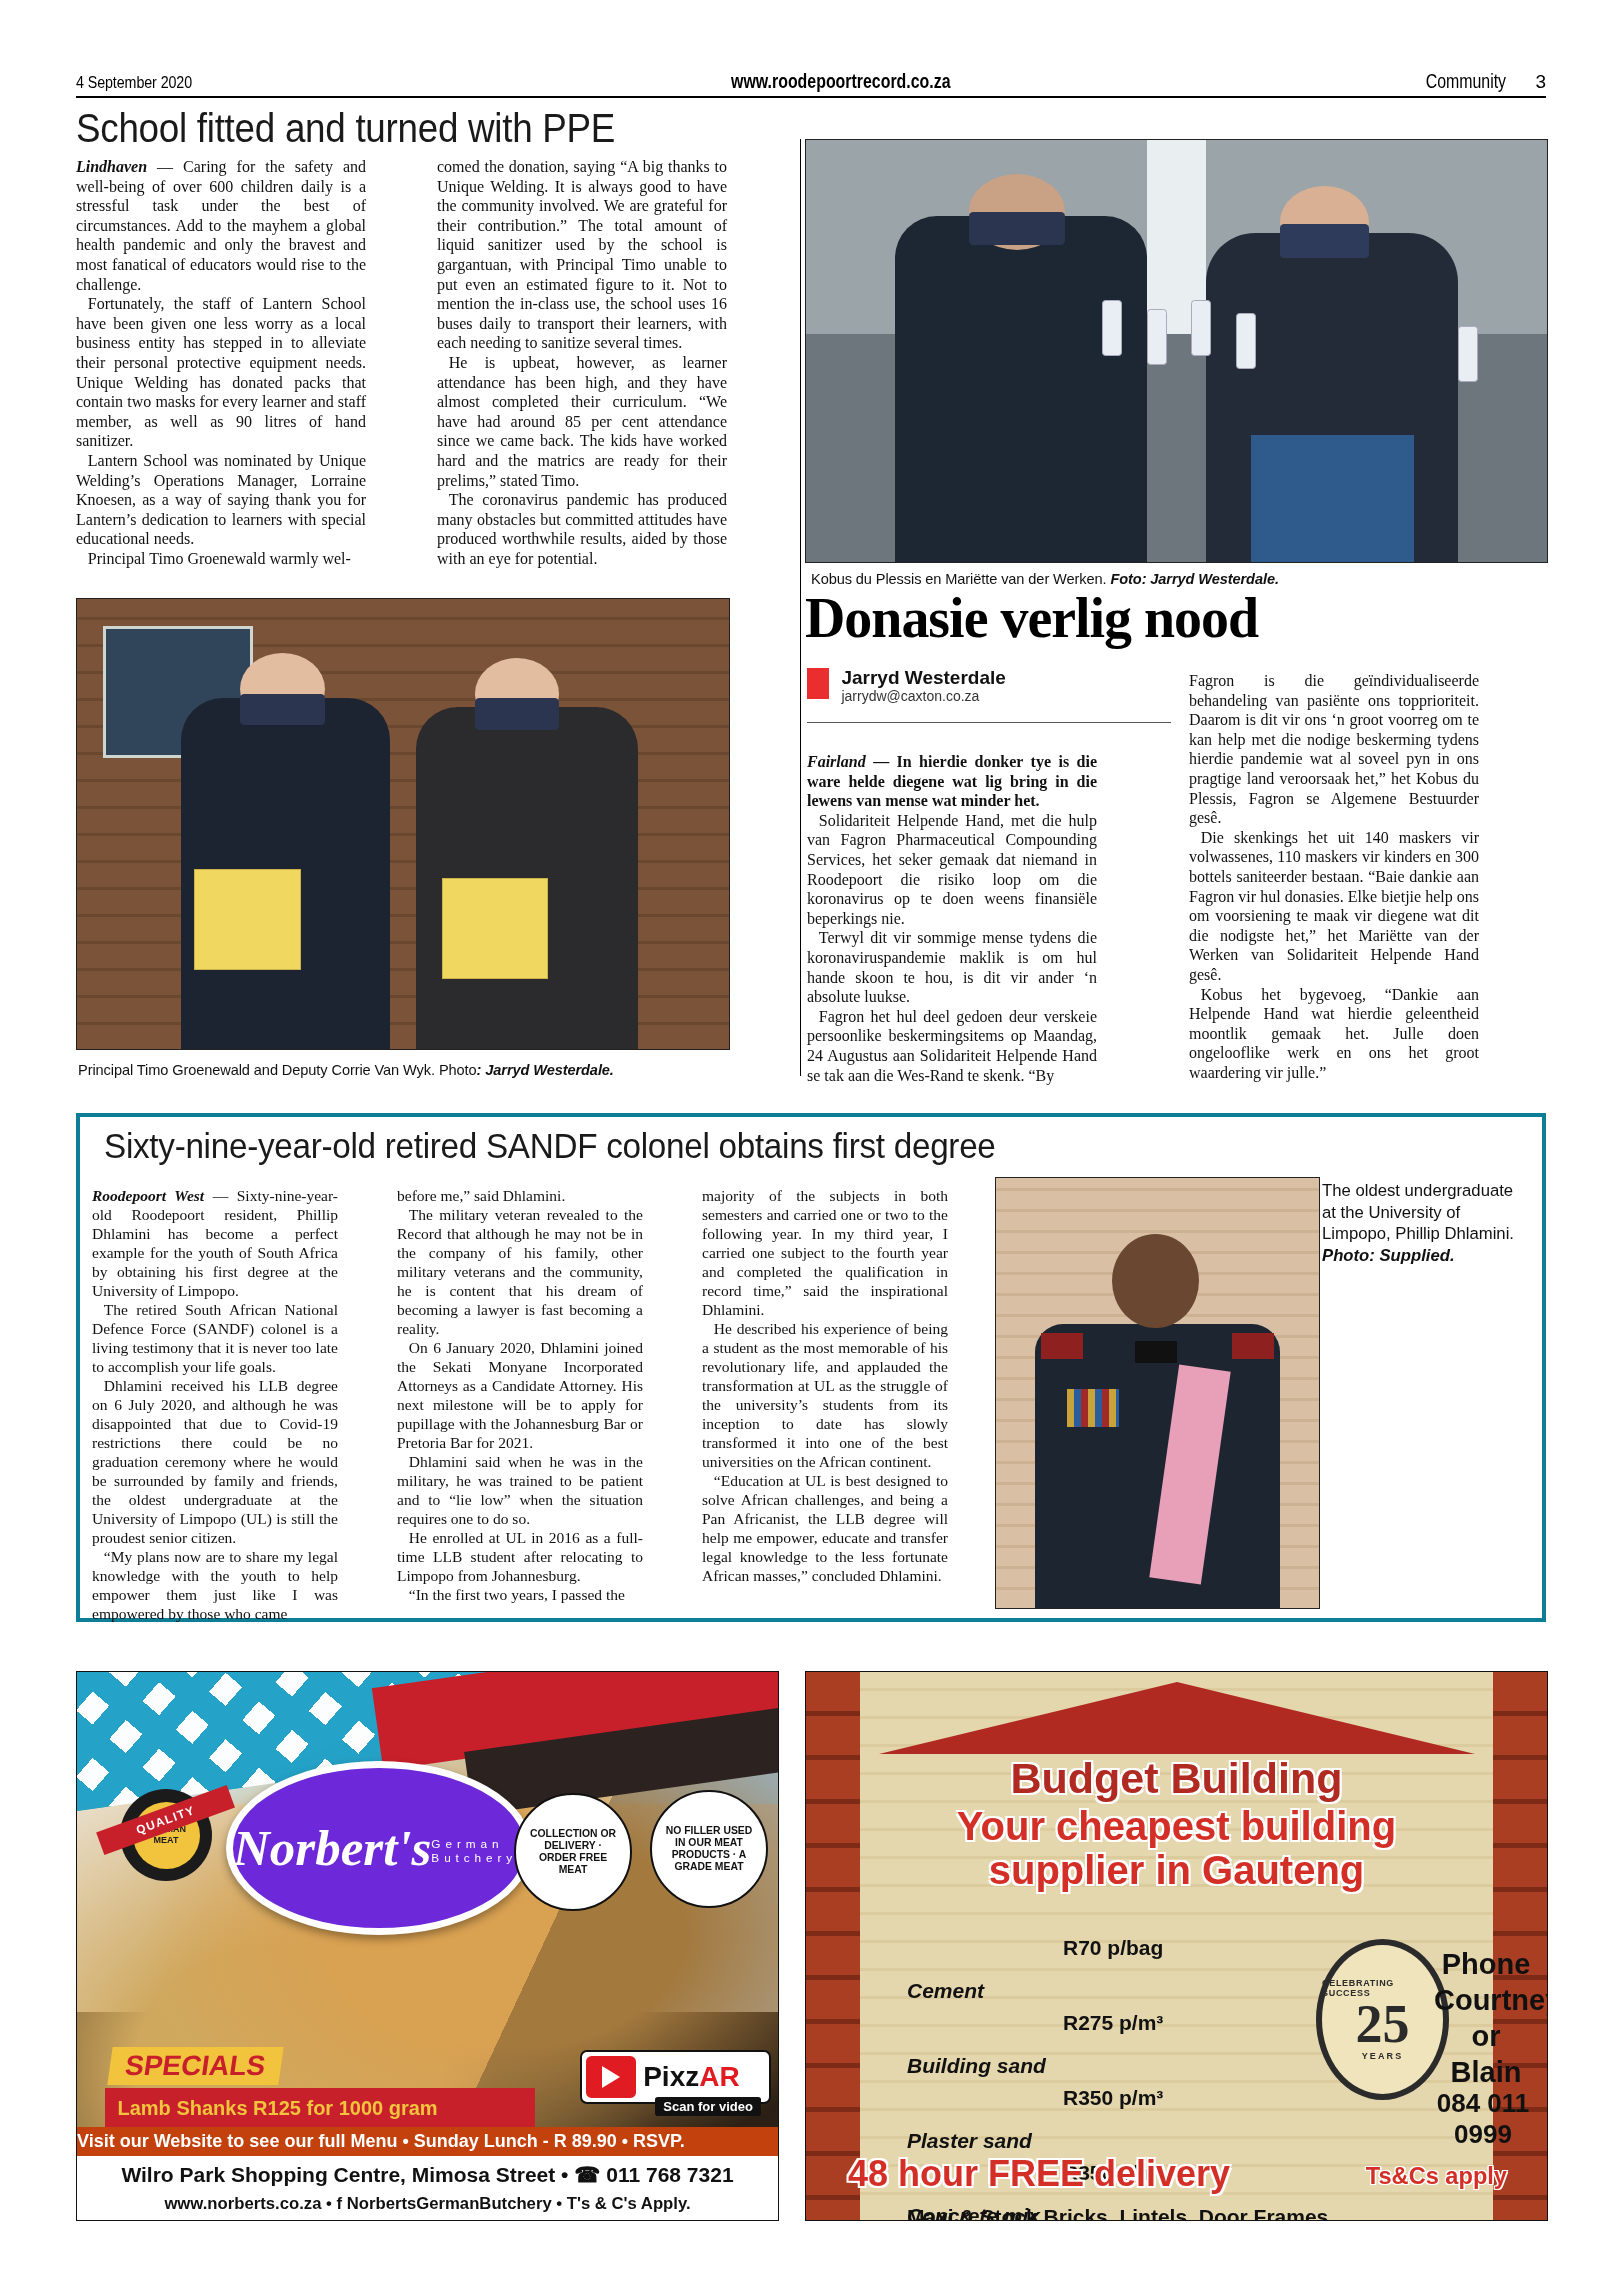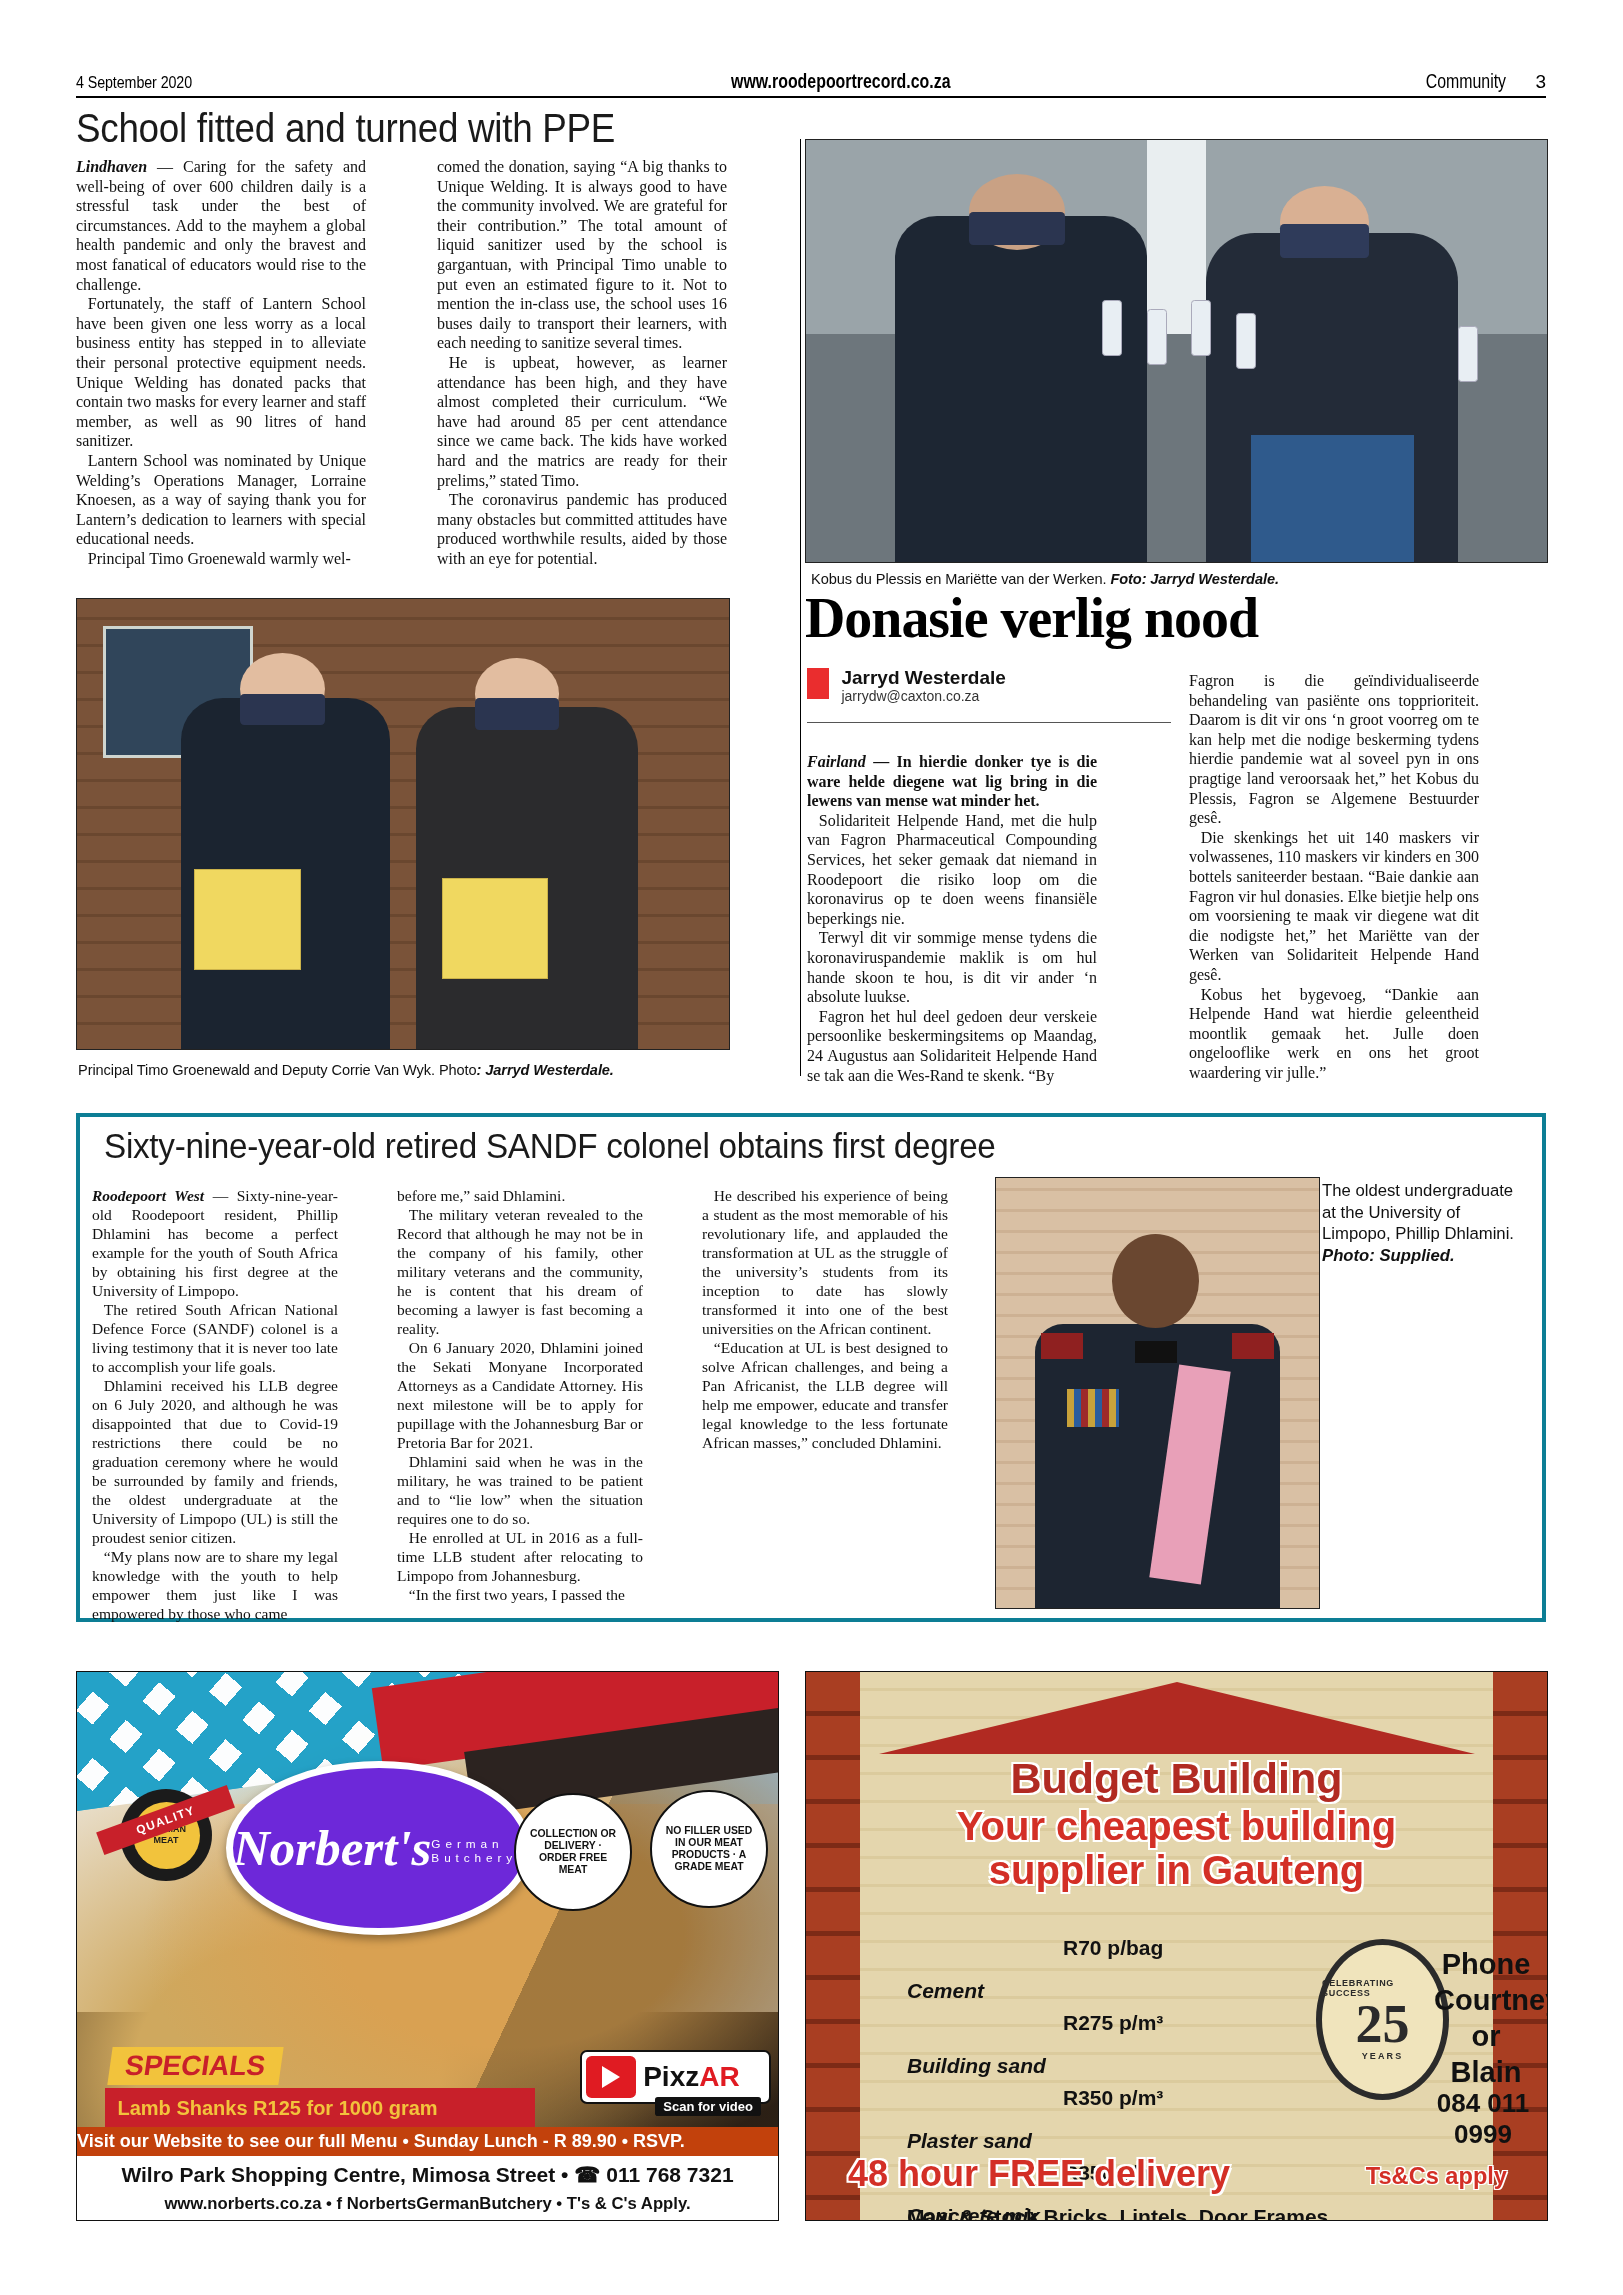--- a/index.html
+++ b/index.html
@@ -348,20 +348,21 @@
   </div>
   <div class="col" id="a3c2">
     <p class="first">before me,” said Dhlamini.</p>
     <p>The military veteran revealed to the Record that although he may not be in the company of his family, other military veterans and the community, he is content that his dream of becoming a lawyer is fast becoming a reality.</p>
     <p>On 6 January 2020, Dhlamini joined the Sekati Monyane Incorporated Attorneys as a Candidate Attorney. His next milestone will be to apply for pupillage with the Johannesburg Bar or Pretoria Bar for 2021.</p>
     <p>Dhlamini said when he was in the military, he was trained to be patient and to “lie low” when the situation requires one to do so.</p>
     <p>He enrolled at UL in 2016 as a full-time LLB student after relocating to Limpopo from Johannesburg.</p>
     <p>“In the first two years, I passed the</p>
   </div>
   <div class="col" id="a3c3">
+    <p class="first">majority of the subjects in both semesters and carried one or two to the following year. In my third year, I carried one subject to the fourth year and completed the qualification in record time,” said the inspirational Dhlamini.</p>
     <p>He described his experience of being a student as the most memorable of his revolutionary life, and applauded the transformation at UL as the struggle of the university’s students from its inception to date has slowly transformed it into one of the best universities on the African continent.</p>
     <p>“Education at UL is best designed to solve African challenges, and being a Pan Africanist, the LLB degree will help me empower, educate and transfer legal knowledge to the less fortunate African masses,” concluded Dhlamini.</p>
   </div>
 
   <div class="photo" id="ph3">
     <div class="p3">
       <div class="bw"></div>
       <div class="tunic"></div>
         <div class="head"></div>
         <div class="bow"></div>

